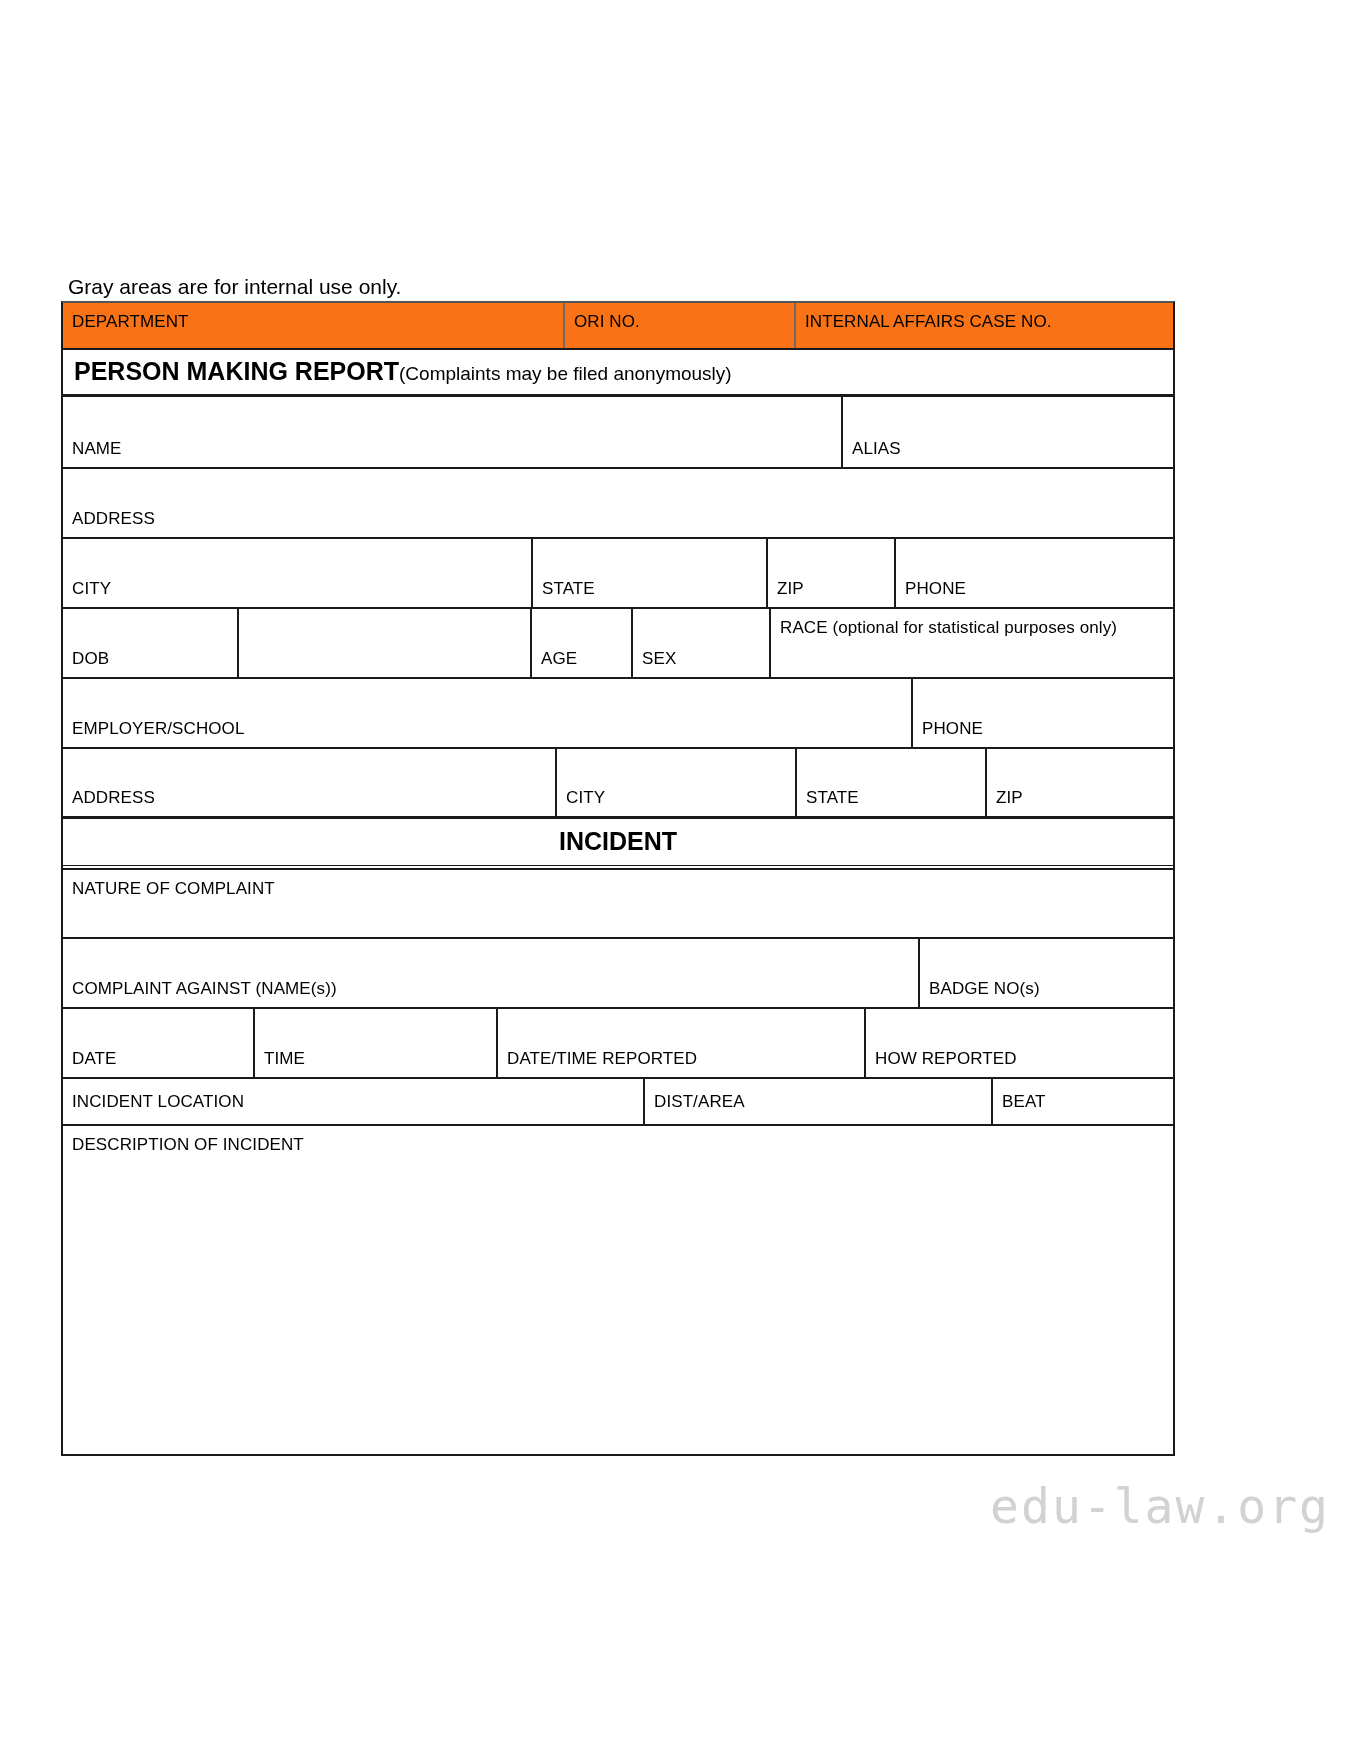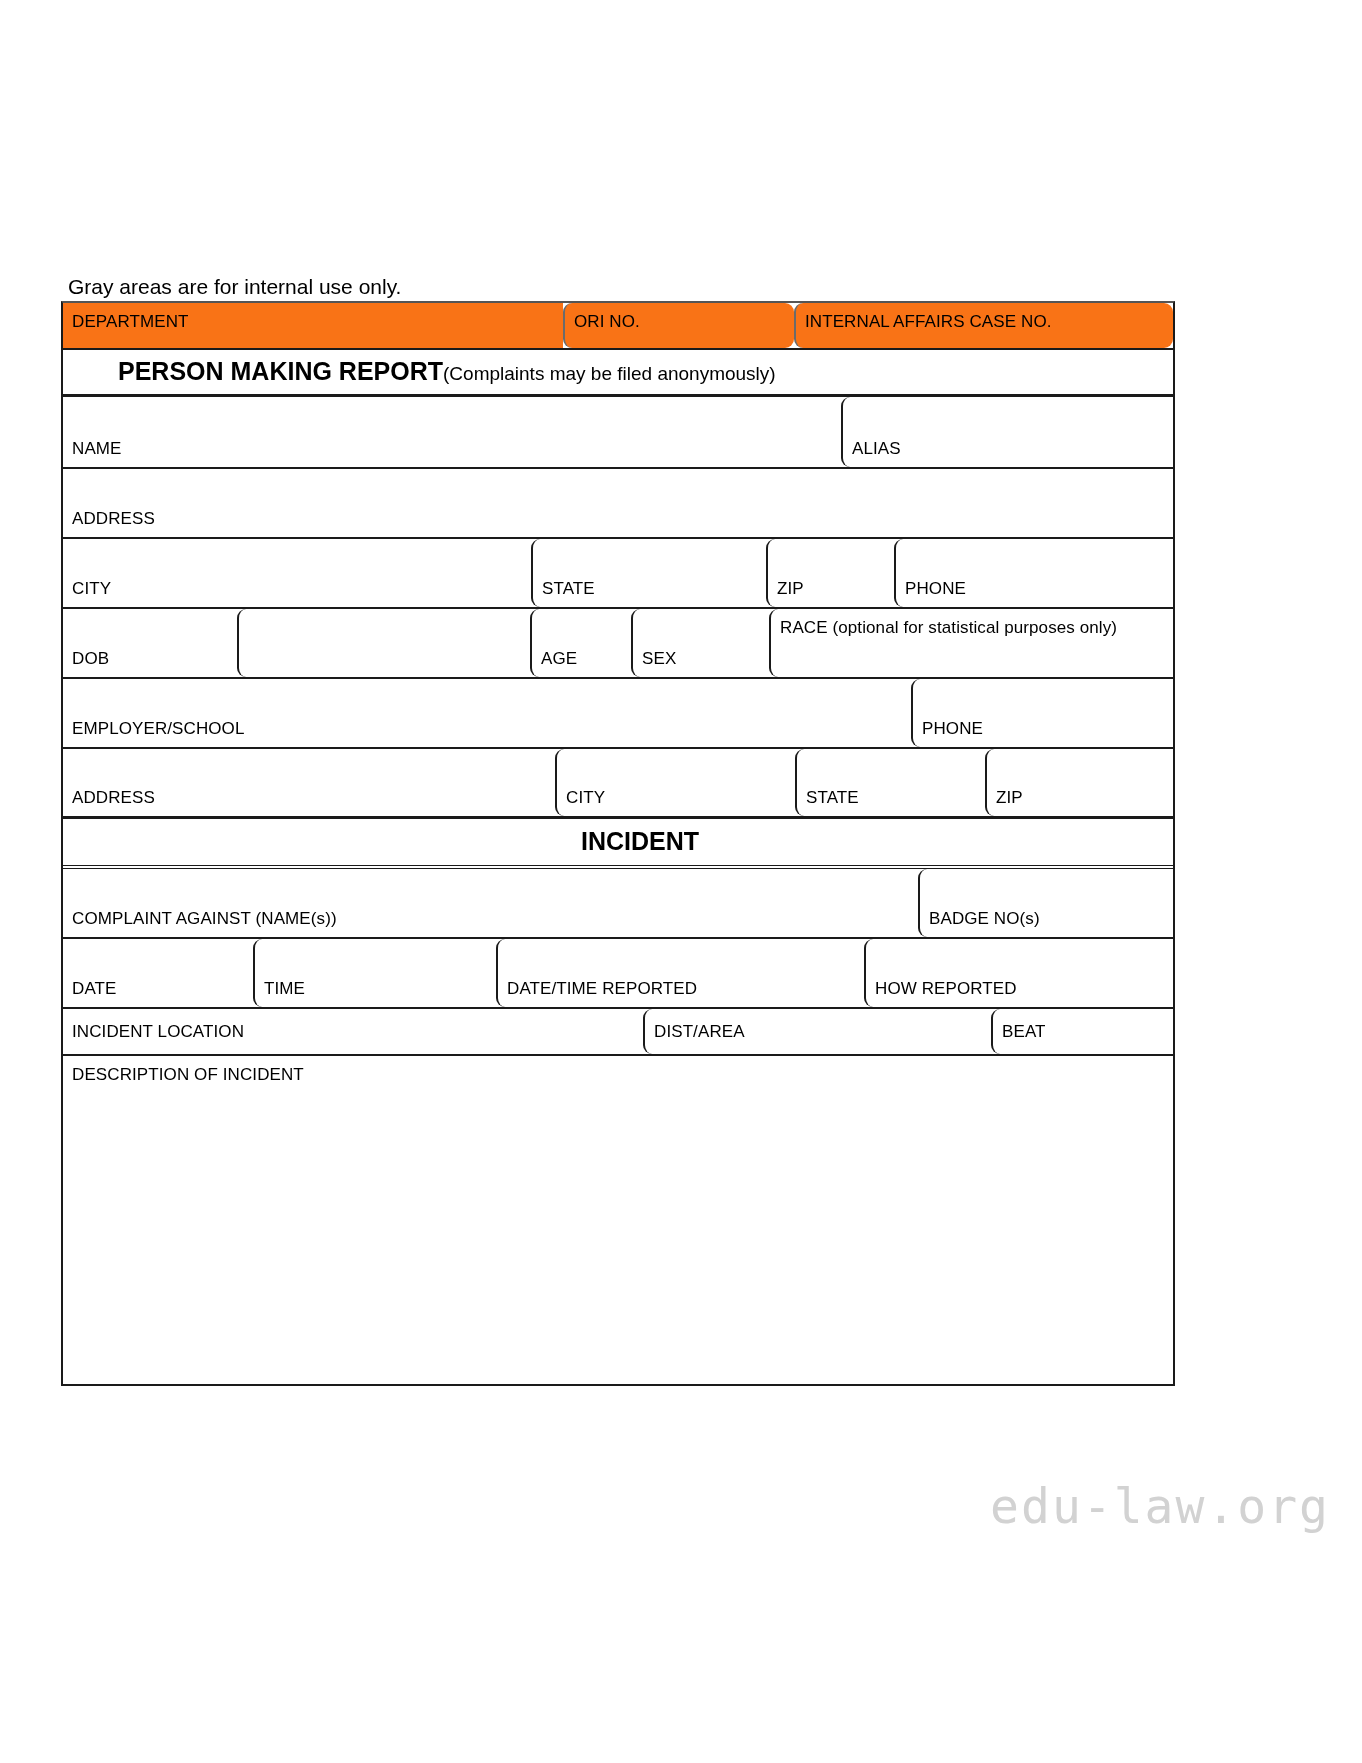--- a/index.html
+++ b/index.html
@@ -55,21 +55,21 @@
   .row.thin-top { border-top: 1px solid #1a1a1a; }
 
   .cell {
     box-sizing: border-box;
     position: relative;
     padding: 0;
     display: flex;
     align-items: flex-end;
     min-width: 0;
   }
-  .cell + .cell { border-left: 2px solid #1a1a1a; border-radius: 9px; }
+  .cell + .cell { border-left: 2px solid #1a1a1a; }
 
   .lbl {
     font-size: 17px;
     line-height: 19px;
     letter-spacing: 0.1px;
     padding: 0 0 9px 9px;
     white-space: nowrap;
     color: #000;
   }
   .lbl.top {
@@ -82,21 +82,20 @@
   .gray { background: #f97316; }
   .row.header-row { border-bottom: 2px solid #1a1a1a; }
   .row.header-row .cell { border-left-color: #6b6b6b; }
 
   
   .section-title {
     width: 100%;
     box-sizing: border-box;
     display: flex;
     align-items: center;
-    margin-left: 44px;
   }
   .title-person {
     font-size: 25px;
     font-weight: bold;
     padding: 7px 0 8px 11px;
     white-space: nowrap;
   }
   .title-person .sub {
     font-size: 19px;
     font-weight: normal;
@@ -226,20 +225,25 @@
         <span class="lbl">ZIP</span>
       </div>
     </div>
 
     <div class="row double-bottom">
       <div class="section-title">
         <div class="title-incident">INCIDENT</div>
       </div>
     </div>
 
+    <div class="row h-mid thin-top">
+      <div class="cell" style="flex:1">
+        <span class="lbl top">NATURE OF COMPLAINT</span>
+      </div>
+    </div>
 
     <div class="row h-mid">
       <div class="cell" style="width:855px">
         <span class="lbl">COMPLAINT AGAINST (NAME(s))</span>
       </div>
       <div class="cell" style="flex:1">
         <span class="lbl">BADGE NO(s)</span>
       </div>
     </div>
 

